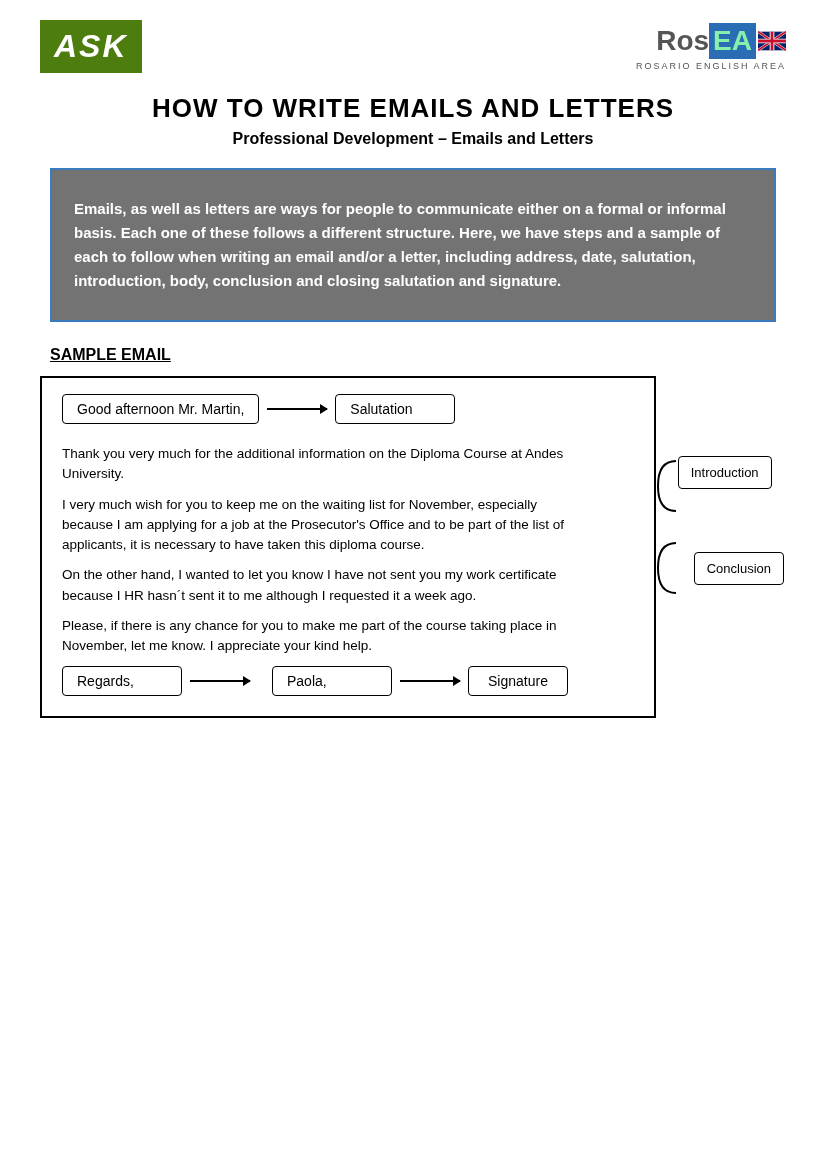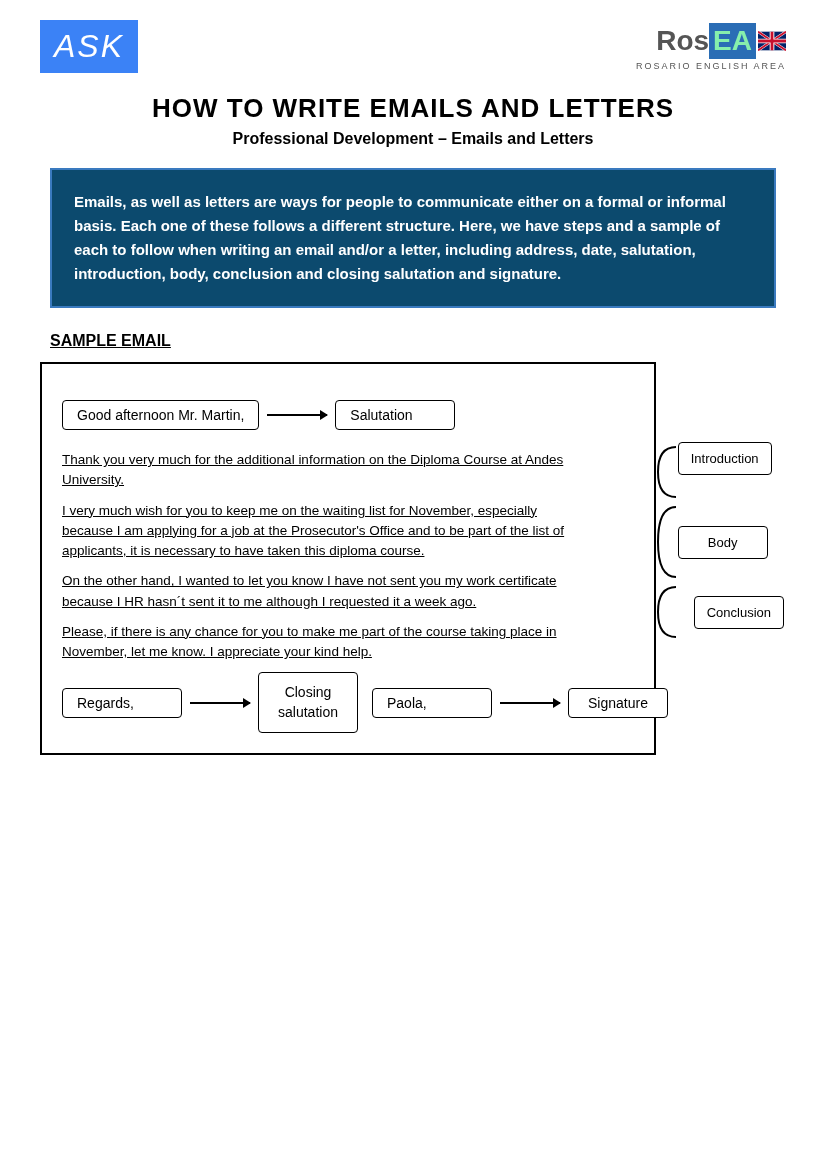--- a/index.html
+++ b/index.html
@@ -11,23 +11,23 @@
       padding: 20px 40px;
       color: #000;
     }
     .header {
       display: flex;
       justify-content: space-between;
       align-items: center;
       margin-bottom: 20px;
     }
     .ask-logo {
-      background: #3b82f6;
+      background: #4d7c0f;
       color: #fff;
-      font-weight: 400;
+      font-weight: 700;
       font-size: 32px;
       padding: 8px 14px;
       letter-spacing: 2px;
       font-style: italic;
       text-align: center;
     }
     .rosea-logo {
       display: flex;
       flex-direction: column;
       align-items: flex-end;
@@ -68,46 +68,45 @@
       margin: 10px 0 6px 0;
       letter-spacing: 1px;
     }
     .subtitle {
       font-size: 16px;
       font-weight: bold;
       text-align: center;
       margin-bottom: 20px;
     }
     .blue-box {
-      background: #0c4a6e;
+      background: #737373;
       color: #fff;
       font-weight: bold;
       font-size: 15px;
-      padding: 20px 22px;
+      padding: 27px 22px;
       margin: 0 10px 24px 10px;
       line-height: 1.6;
       border: 2px solid #3a7abf;
     }
     .section-title {
       font-weight: 900;
       font-size: 16px;
       margin: 0 0 12px 10px;
       text-decoration: underline;
     }
     .email-container {
       border: 2px solid #000;
       margin: 0 0 20px 0;
       padding: 16px 20px 20px 20px;
       position: relative;
     }
     .salutation-row {
       display: flex;
       align-items: center;
       margin-bottom: 20px;
-      margin-top: 20px;
     }
     .email-box {
       border: 1.5px solid #000;
       border-radius: 4px;
       padding: 6px 14px;
       font-size: 14px;
       background: #fff;
       min-width: 120px;
     }
     .arrow-right {
@@ -128,21 +127,20 @@
       top: -4px;
       border-top: 5px solid transparent;
       border-bottom: 5px solid transparent;
       border-left: 8px solid #000;
     }
     .email-body-text {
       font-size: 13.5px;
       line-height: 1.5;
       margin-bottom: 10px;
       padding-right: 60px;
-      text-decoration: underline;
     }
     .email-body-text p {
       margin-bottom: 10px;
     }
     .closing-block {
       display: flex;
       flex-direction: row;
       gap: 14px;
     }
     .closing-item {
@@ -220,22 +218,20 @@
       <p>On the other hand, I wanted to let you know I have not sent you my work certificate because I HR hasn´t sent it to me although I requested it a week ago.</p>
       <p>Please, if there is any chance for you to make me part of the course taking place in November, let me know. I appreciate your kind help.</p>
     </div>
 
     <div class="closing-block">
       <div class="closing-item">
         <div class="email-box">Regards,</div>
         <div class="arrow-right">
           <div class="arrow-line"></div>
         </div>
-        <div class="sig-label-box tall" style="white-space:pre-line;">Closing
-salutation</div>
       </div>
       <div class="closing-item">
         <div class="email-box">Paola,</div>
         <div class="arrow-right">
           <div class="arrow-line"></div>
         </div>
         <div class="sig-label-box">Signature</div>
       </div>
     </div>
 
@@ -243,26 +239,20 @@
 
   <div style="position:absolute; right:-128px; top:80px; display:flex; flex-direction:column; justify-content:space-between; height:calc(100% - 200px); align-items:flex-start;">
 
     <div style="display:flex; align-items:flex-start; gap:0;">
       <svg width="30" height="60" viewBox="0 0 30 60">
         <path d="M28,5 Q10,5 10,30 Q10,55 28,55" fill="none" stroke="#000" stroke-width="2"></path>
       </svg>
       <div class="side-label-box">Introduction</div>
     </div>
 
-    <div style="display:flex; align-items:center; gap:0;">
-      <svg width="30" height="80" viewBox="0 0 30 80">
-        <path d="M28,5 Q10,5 10,40 Q10,75 28,75" fill="none" stroke="#000" stroke-width="2"></path>
-      </svg>
-      <div class="side-label-box">Body</div>
-    </div>
 
     <div style="display:flex; align-items:center; gap:16px;">
       <svg width="30" height="60" viewBox="0 0 30 60">
         <path d="M28,5 Q10,5 10,30 Q10,55 28,55" fill="none" stroke="#000" stroke-width="2"></path>
       </svg>
       <div class="side-label-box">Conclusion</div>
     </div>
 
   </div>
 

